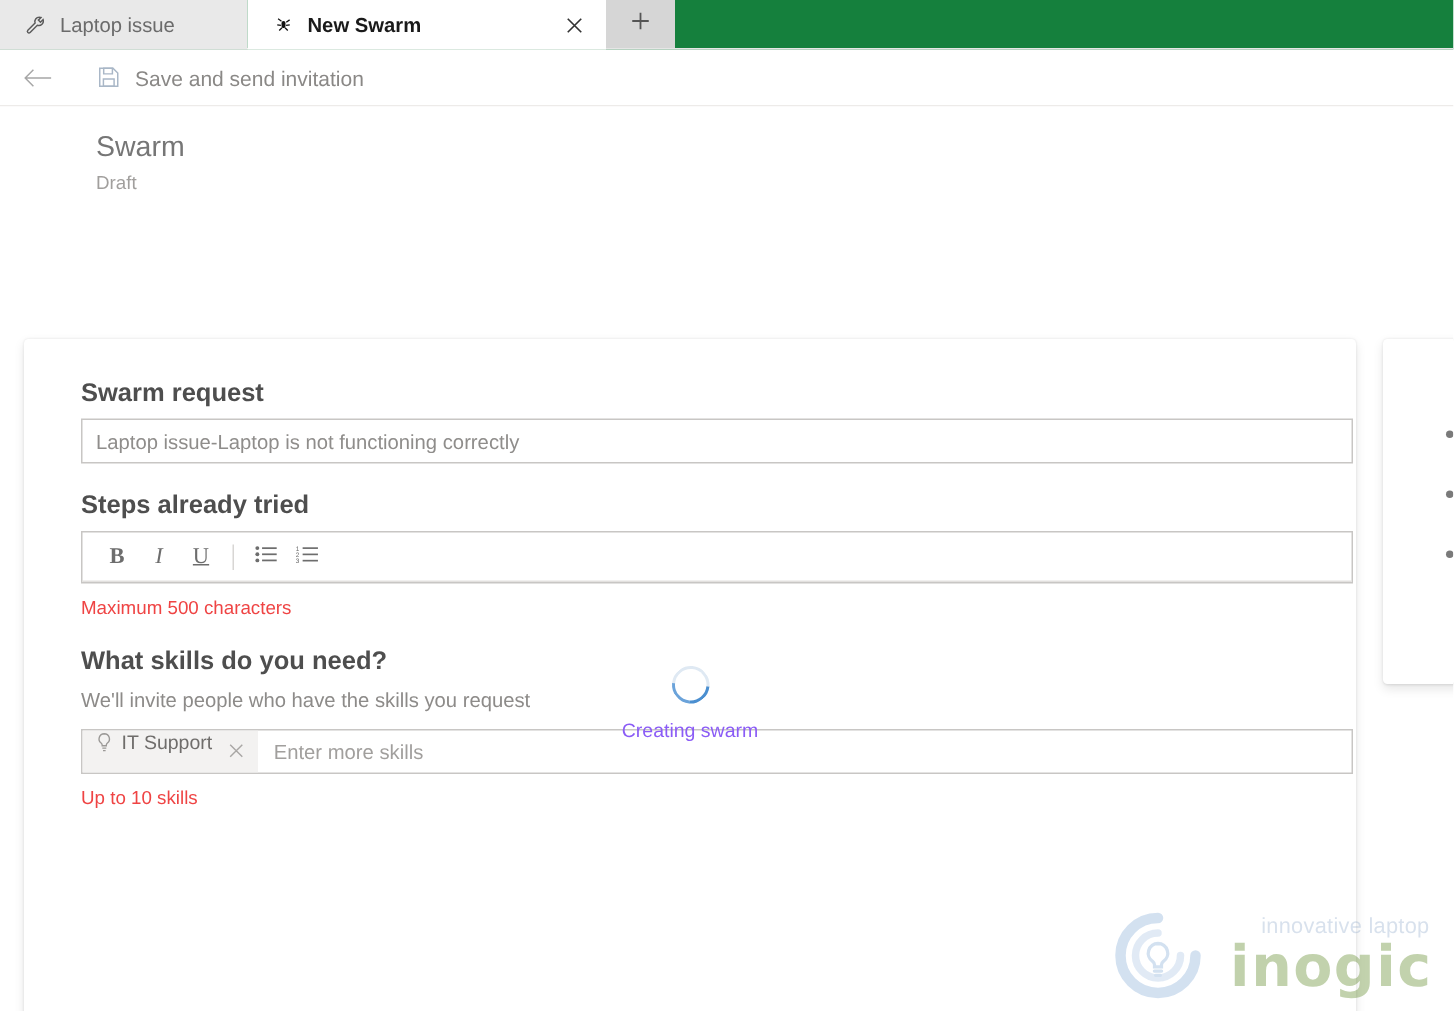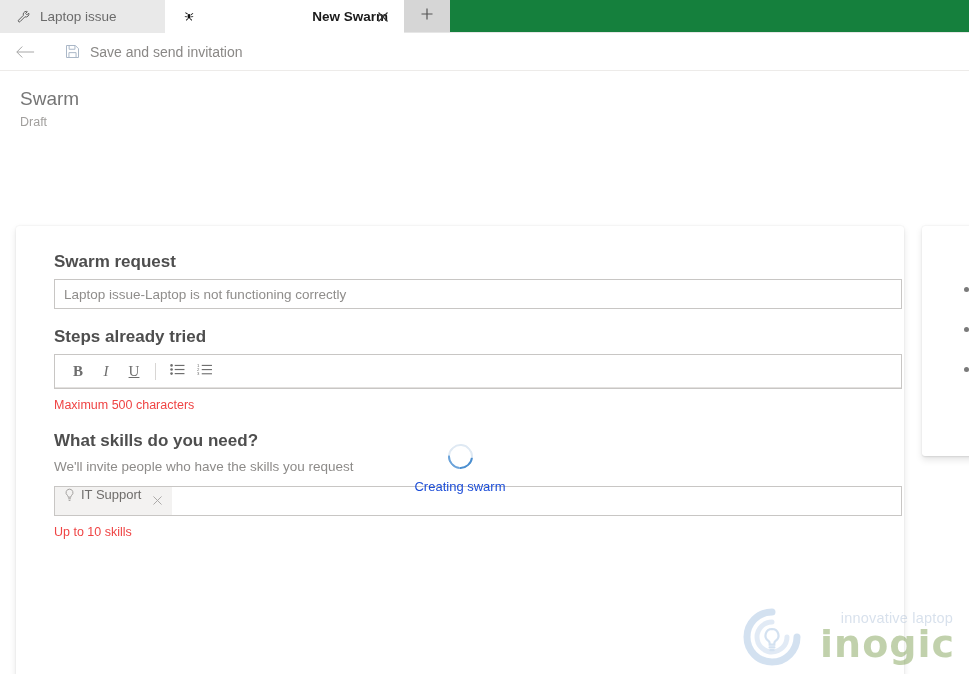--- a/index.html
+++ b/index.html
@@ -34,21 +34,21 @@
   .tab.inactive {
     width: 165px;
     background: #e9e9e9;
     color: #6b6b6b;
   }
   .tab.active {
     width: 239px;
     background: #ffffff;
     color: #1a1a1a;
     font-weight: bold;
-    justify-content: space-between;
+    justify-content: flex-start;
   }
   .tab-icon {
     flex: 0 0 auto;
     width: 15px; height: 15px;
     display: flex; align-items: center; justify-content: center;
     color: #5a5a5a;
   }
   .tab.active .tab-icon { color: #111; }
   .tab-label { white-space: nowrap; overflow: hidden; text-overflow: ellipsis; }
   .tab-close {
@@ -99,20 +99,21 @@
 
   
   .page {
     position: relative;
     height: calc(674px - 33px - 38px);
     background: #ffffff;
     overflow: hidden;
   }
   .page-header {
     padding: 16px 0 10px 20px;
+    margin-left: 44px;
   }
   .page-title {
     font-size: 19px;
     color: #767676;
     line-height: 24px;
   }
   .page-subtitle {
     font-size: 12.5px;
     color: #a19f9d;
     margin-top: 3px;
@@ -262,21 +263,21 @@
     width: 25px; height: 25px;
     border-radius: 50%;
     border: 2px solid #dfe9f3;
     border-top-color: #4b8fd0;
     border-right-color: #6ba3da;
     transform: rotate(140deg);
   }
   .loading-text {
     margin-top: 10px;
     font-size: 13px;
-    color: #1d4ed8;
+    color: #8b5cf6;
     line-height: 16px;
   }
 
   
   .side-card {
     position: absolute;
     left: 922px;
     top: 155px;
     width: 110px;
     height: 230px;
@@ -466,20 +467,21 @@
               <path d="M4.6 11.6 h2.9 M5.1 13.4 h1.9"></path>
             </svg>
           </span>
           <span>IT Support</span>
           <span class="chip-remove">
             <svg width="11" height="11" viewBox="0 0 12 12" stroke="currentColor" stroke-width="1.05" fill="none">
               <path d="M1.6 1.6 L10.4 10.4 M10.4 1.6 L1.6 10.4"></path>
             </svg>
           </span>
         </div>
+        <input class="skills-input" type="text" placeholder="Enter more skills" style="">
       </div>
 
       <div class="helper-text">Up to 10 skills</div>
     </div>
 
     <div class="loading-overlay">
       <div class="spinner"></div>
       <div class="loading-text">Creating swarm</div>
     </div>
   </div>

